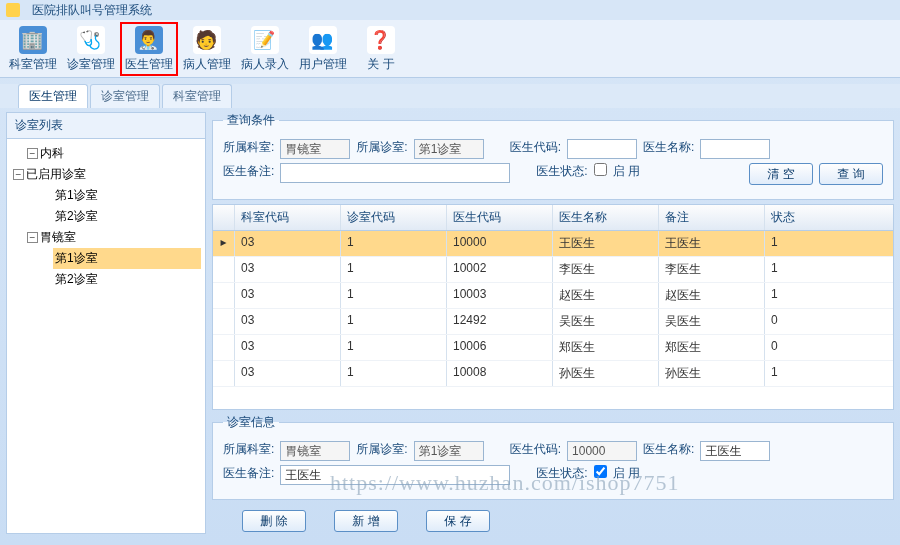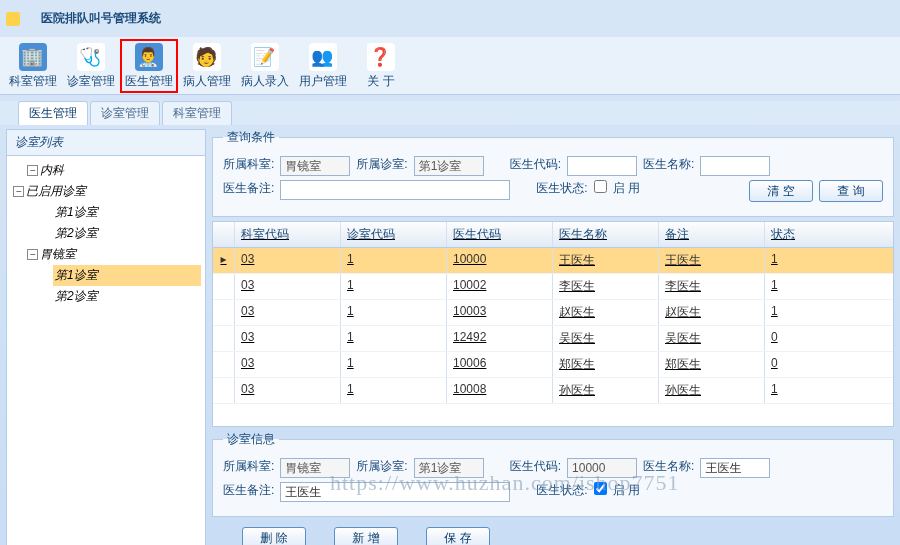--- a/index.html
+++ b/index.html
@@ -1,45 +1,45 @@
 <!DOCTYPE html>
 <html><head>
 <meta charset="utf-8">
 <style>
   * { margin: 0; padding: 0; box-sizing: border-box; font-family: "Microsoft YaHei", SimSun, sans-serif; font-size: 12px; }
   body { width: 900px; height: 545px; background: linear-gradient(#d7e6f7, #c9ddf4); overflow: hidden; }
-  .titlebar { height: 37px; background: #d7e6f7; padding: 2px 6px; color: #1a4a7a; display: flex; align-items: center; gap: 21px; font-weight: bold; }
+  .titlebar { height: 20px; background: #d7e6f7; padding: 2px 6px; color: #1a4a7a; display: flex; align-items: center; gap: 12px; }
   .titlebar .app-icon { width: 14px; height: 14px; background: #ffd24c; border-radius: 2px; }
   .toolbar { height: 58px; background: #e9f1fb; border-bottom: 1px solid #b5cde8; display: flex; padding: 2px 4px; }
   .tb-btn { width: 58px; height: 54px; display: flex; flex-direction: column; align-items: center; justify-content: center; gap: 2px; border: 1px solid transparent; cursor: pointer; }
   .tb-btn.active { border: 2px solid #ff0000; }
   .tb-btn .icon { width: 28px; height: 28px; border-radius: 4px; display: flex; align-items: center; justify-content: center; font-size: 18px; }
   .tb-btn .lbl { color: #1a4a7a; }
   .subtabs { height: 24px; background: #dce9f8; display: flex; align-items: flex-end; padding: 0 18px; gap: 2px; margin-top: 6px; }
   .subtab { padding: 3px 10px; background: #eaf2fc; border: 1px solid #b5cde8; border-bottom: none; color: #4a6a8a; border-radius: 3px 3px 0 0; cursor: pointer; }
   .subtab.active { background: #fff; color: #0a3a6a; }
   .content { display: flex; height: 430px; padding: 4px 6px; gap: 6px; }
-  .left { width: 200px; background: #fff; border: 1px solid #b5cde8; display: flex; flex-direction: column; font-style: italic; }
+  .left { width: 200px; background: #fff; border: 1px solid #b5cde8; display: flex; flex-direction: column; }
   .panel-title { background: #eaf2fc; color: #1a4a7a; padding: 4px 8px; border-bottom: 1px solid #b5cde8; }
   .tree { padding: 4px 4px; }
   .tree .node { padding: 2px 2px; white-space: nowrap; cursor: pointer; }
   .tree .node.sel { background: #ffd98c; }
   .tree .exp { display: inline-block; width: 11px; height: 11px; border: 1px solid #888; text-align: center; line-height: 9px; margin-right: 2px; font-size: 10px; color: #444; }
   .tree .ind1 { margin-left: 14px; }
   .tree .ind2 { margin-left: 28px; }
   .tree .ind3 { margin-left: 42px; }
   .right { flex: 1; display: flex; flex-direction: column; gap: 4px; }
   fieldset { border: 1px solid #b5cde8; background: #f5f9fe; padding: 6px 10px 10px; }
   legend { color: #1a4a7a; padding: 0 4px; }
   .row { display: flex; gap: 6px; margin: 4px 0; flex-wrap: wrap; }
   .lbl { color: #1a4a7a; }
   .inp { height: 20px; border: 1px solid #9ab5d1; background: #fff; padding: 0 4px; color: #333; }
   .inp.ro { background: #f5f5f5; color: #555; }
   .btn { height: 22px; min-width: 64px; border: 1px solid #5b8fc6; background: linear-gradient(#fefefe,#e0ecfa); color: #0a3a6a; cursor: pointer; border-radius: 3px; padding: 0 16px; }
-  .grid { flex: 1; border: 1px solid #b5cde8; background: #fff; overflow: hidden; display: flex; flex-direction: column; text-decoration: underline; }
+  .grid { flex: 1; border: 1px solid #b5cde8; background: #fff; overflow: hidden; display: flex; flex-direction: column; }
   .ghead { display: flex; background: linear-gradient(#fdfdfd,#e1eaf5); border-bottom: 1px solid #b5cde8; }
   .ghead div, .grow div { padding: 4px 6px; overflow: hidden; color: #1a4a7a; }
   .gbody { flex: 1; overflow: auto; }
   .grow { display: flex; border-bottom: 1px solid #eef2f7; cursor: pointer; }
   .grow.sel { background: #ffd98c; }
   .grow div { color: #333; }
   .c0 { width: 22px; text-align: center; border-right: 1px solid #d5e1ee; }
   .c1 { width: 106px; border-right: 1px solid #d5e1ee; }
   .c2 { width: 106px; border-right: 1px solid #d5e1ee; }
   .c3 { width: 106px; border-right: 1px solid #d5e1ee; }

